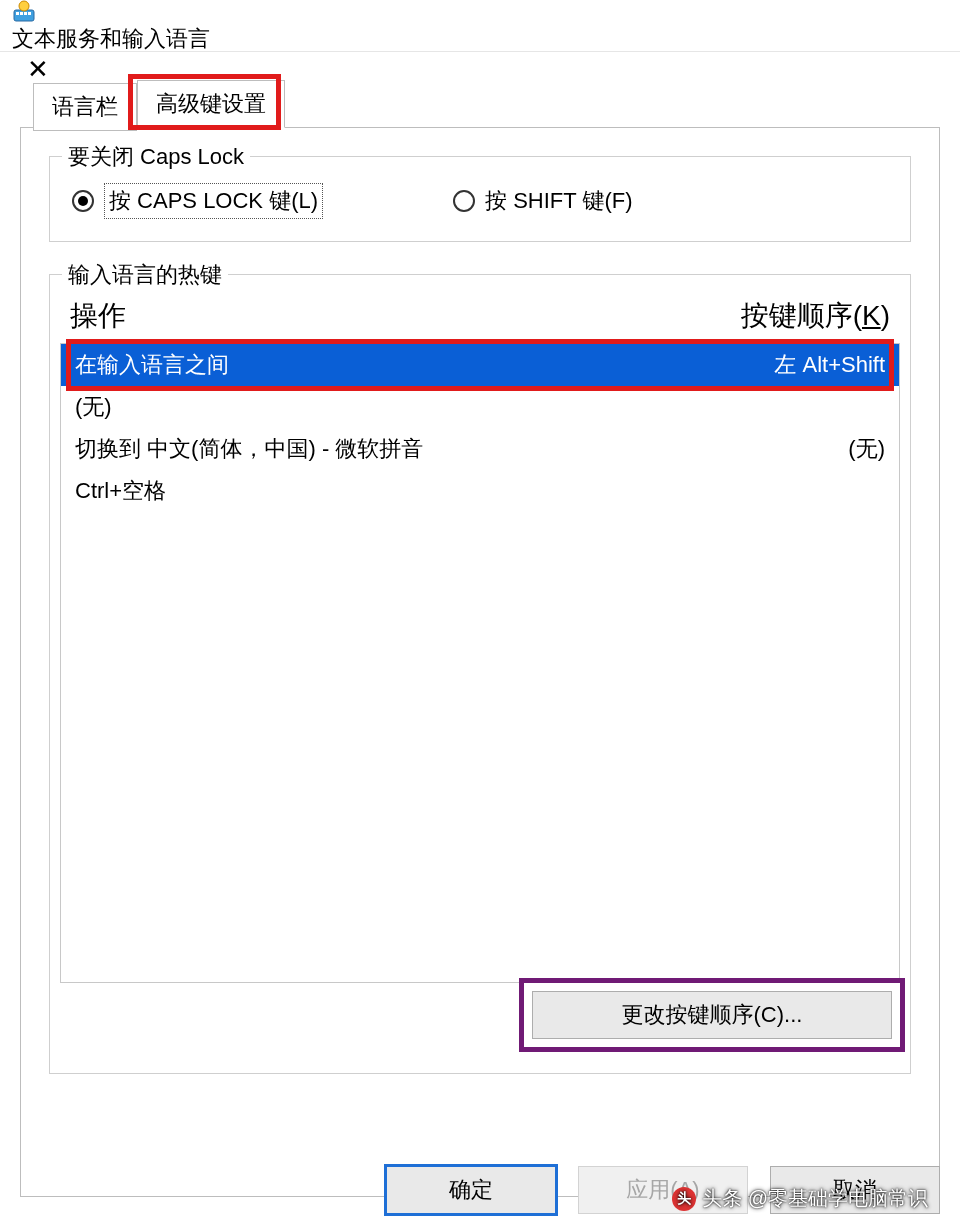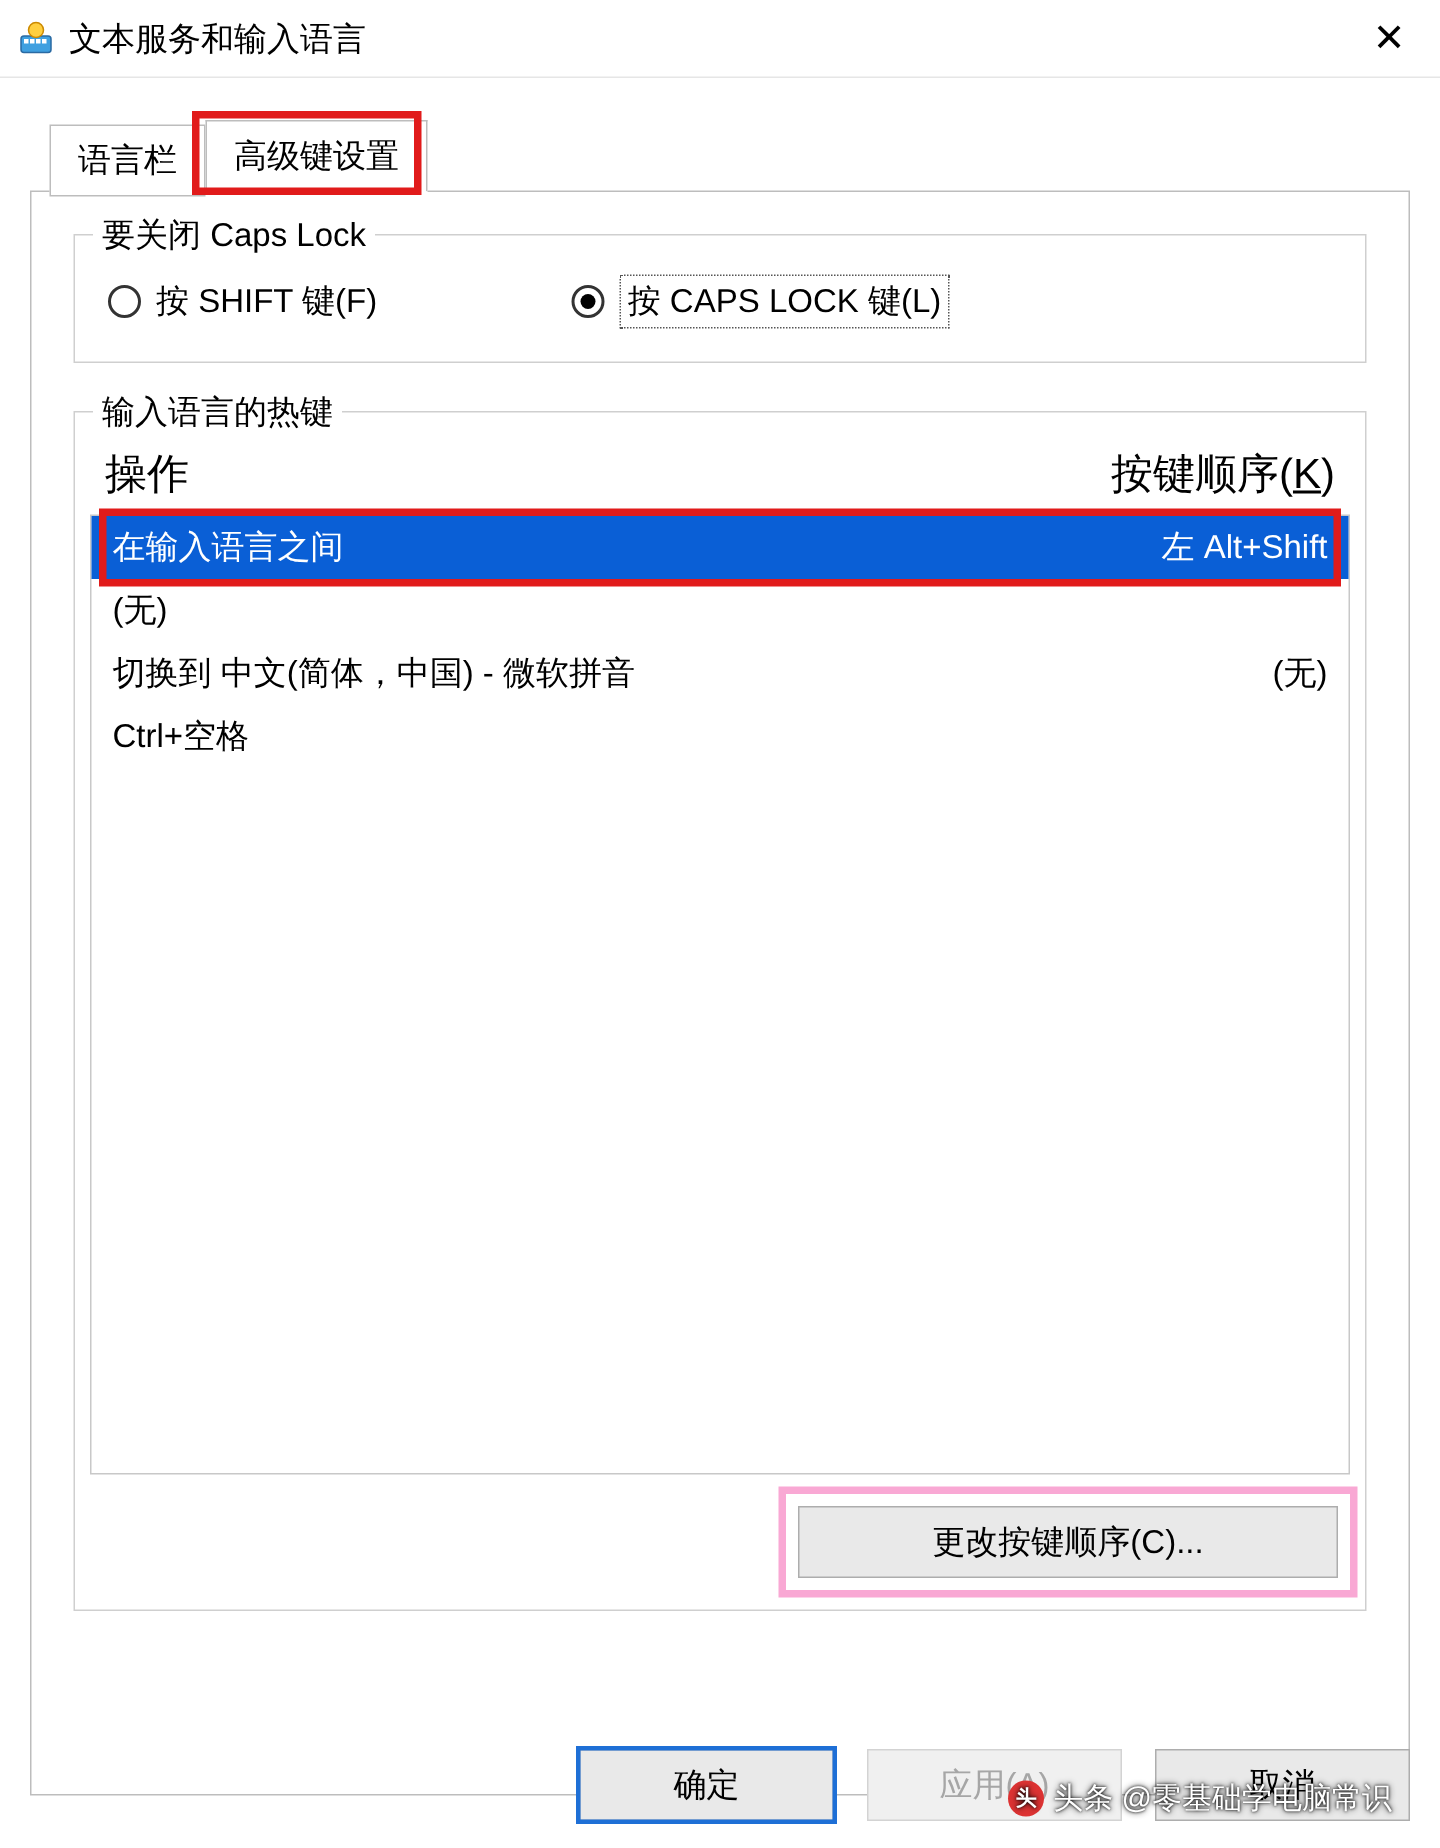--- a/index.html
+++ b/index.html
@@ -8,24 +8,25 @@
       background: #fff;
       width: 960px;
       height: 1232px;
       position: relative;
       font-size: 20px;
       color: #000;
     }
     
     .title-bar {
       display: flex;
-      align-items: center;
+      align-items: flex-start;
       height: 52px;
       padding: 0 8px 0 12px;
       border-bottom: 1px solid #e6e6e6;
+      flex-direction: column;
     }
     .title-bar .icon {
       width: 24px; height: 24px;
       margin-right: 10px;
       display: inline-flex; align-items: center; justify-content: center;
     }
     .title-bar .title { flex: 1; font-size: 22px; }
     .close-btn {
       width: 52px; height: 52px;
       display: flex; align-items: center; justify-content: center;
@@ -142,22 +143,22 @@
     .row-highlight {
       position: absolute;
       border: 5px solid #e11b1b;
       left: 5px; right: 5px;
       top: 60px; height: 52px;
       pointer-events: none;
     }
     .change-btn-wrap {
       position: absolute;
       right: 5px;
-      bottom: 8px;
-      border: 5px solid #f9a8d4;
+      bottom: 21px;
+      border: 5px solid #701a75;
       padding: 8px;
     }
     .win-btn {
       display: inline-flex; align-items: center; justify-content: center;
       background: #e9e9e9;
       border: 1px solid #adadad;
       font-size: 22px;
       cursor: pointer;
     }
     .change-btn { width: 360px; height: 48px; }
@@ -220,26 +221,26 @@
   <span class="tab inactive">语言栏</span><span class="tab active">高级键设置</span>
   <div class="tab-highlight"></div>
 </div>
 
 <div class="tab-panel">
 
   <div class="groupbox">
     <div class="groupbox-legend">要关闭 Caps Lock</div>
     <div class="radio-row">
       <label class="radio-opt">
+        <span class="radio-circle selected"></span>
+        <span class="focus-dotted">按 CAPS LOCK 键(L)</span>
+      </label>
+      <label class="radio-opt">
         <span class="radio-circle"></span>
         <span>按 SHIFT 键(F)</span>
-      </label>
-      <label class="radio-opt">
-        <span class="radio-circle selected"></span>
-        <span class="focus-dotted">按 CAPS LOCK 键(L)</span>
       </label>
     </div>
   </div>
 
   <div class="hotkey-group" style="height:800px;">
     <div class="hotkey-legend">输入语言的热键</div>
     <div class="list-header">
       <span>操作</span>
       <span>
         <span>按键顺序(</span><span class="underline">K</span><span>)</span>

